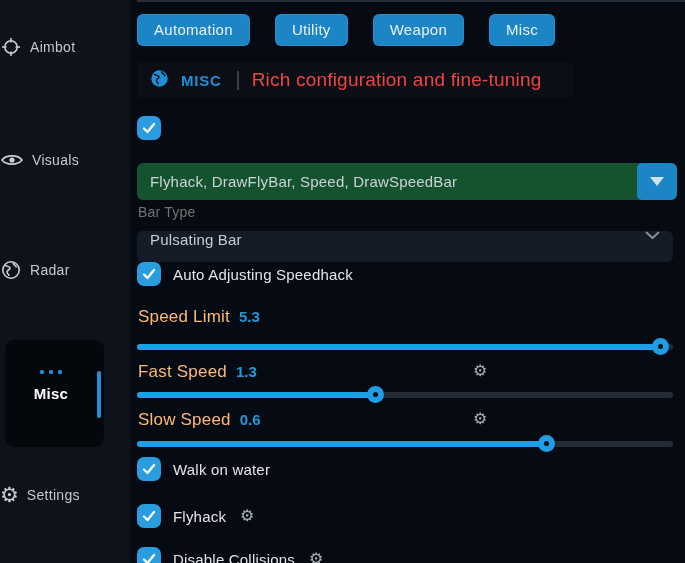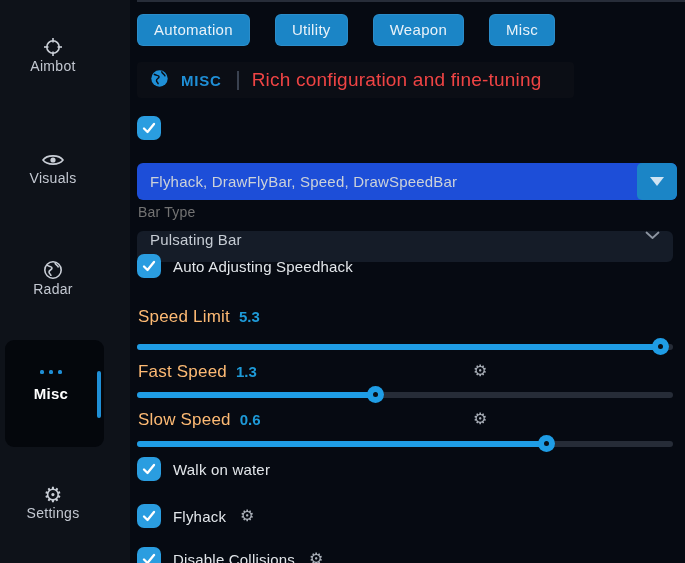--- a/index.html
+++ b/index.html
@@ -2,21 +2,21 @@
 <html><head>
 <meta charset="utf-8">
 <style>
   * { margin:0; padding:0; box-sizing:border-box; }
   html,body { background:#060a12; }
   body { font-family:"Liberation Sans", sans-serif; }
   .app { position:relative; width:685px; height:563px; background:#060a12; overflow:hidden; }
 
   
   .sidebar { position:absolute; left:0; top:0; width:130px; height:563px; background:#0e1219; }
-  .side-item { position:absolute; left:0; width:106px; display:flex; flex-direction:column; align-items:center; gap:0; cursor:default; }
+  .side-item { position:absolute; left:0; width:106px; display:flex; flex-direction:row; align-items:center; gap:8px; cursor:default; }
   .side-item svg { display:block; }
   .side-label { font-size:14px; color:#c3c8d1; letter-spacing:.3px; }
   .side-tile { position:absolute; left:5px; top:340px; width:99px; height:107px; background:#04070c; border-radius:9px; }
   .tile-inner { position:absolute; left:0; top:30px; width:92px; display:flex; flex-direction:column; align-items:center; gap:11px; }
   .dots { display:flex; gap:5px; }
   .dots i { width:4px; height:4px; border-radius:1.5px; background:#1f8fd6; display:block; }
   .tile-label { font-size:15px; font-weight:bold; color:#ffffff; letter-spacing:.3px; }
   .tile-bar { position:absolute; right:3px; top:31px; width:4px; height:47px; border-radius:2px; background:#1f8fd6; }
 
   
@@ -31,21 +31,21 @@
                display:flex; align-items:center; padding-left:13px; }
   .header-title { font-size:15px; font-weight:bold; color:#1f8fd6; letter-spacing:.8px; margin-left:12px; }
   .vsep { width:2px; height:19px; background:#3a4250; margin:0 13px 0 15px; }
   .header-sub { font-size:19px; color:#ef4444; letter-spacing:.2px; }
 
   .check-row { position:absolute; left:0; display:flex; align-items:center; gap:12px; }
   .checkbox { width:24px; height:24px; border-radius:7px; background:#2a9de0; display:flex; align-items:center; justify-content:center; cursor:pointer; flex:0 0 auto; }
   .check-label { font-size:15px; color:#e2e6ea; letter-spacing:.2px; }
   .inline-gear { font-size:16px; color:#aab0b9; margin-left:2px; line-height:1; }
 
-  .multiselect { position:absolute; left:0; top:163px; width:540px; height:37px; background:#1d4ed8; border-radius:6px; display:flex; overflow:hidden; cursor:pointer; }
+  .multiselect { position:absolute; left:0; top:163px; width:540px; height:37px; background:#14532d; border-radius:6px; display:flex; overflow:hidden; cursor:pointer; }
   .ms-text { flex:1; line-height:37px; padding-left:13px; font-size:15px; color:#ccd2d9; letter-spacing:.2px; white-space:nowrap; }
   .ms-btn { width:40px; background:#1b85c6; display:flex; align-items:center; justify-content:center; border-radius:5px; }
   .tri-down { width:0; height:0; border-left:7px solid transparent; border-right:7px solid transparent; border-top:9px solid #cfe4f3; }
 
   .field-label { position:absolute; left:1px; top:204px; font-size:14px; color:#737373; letter-spacing:.2px; }
 
   .select { position:absolute; left:0; top:231px; width:536px; height:31px; background:#151c28; border-radius:6px;
             display:flex; cursor:pointer; }
   .select-text { flex:1; padding-left:13px; font-size:15px; color:#c6ccd4; letter-spacing:.2px; }
   .select-chevron { margin-right:13px; display:flex; }
@@ -165,21 +165,21 @@
     <div class="field-label">Bar Type</div>
     <div class="select">
       <span class="select-text">Pulsating Bar</span>
       <span class="select-chevron">
         <svg width="15" height="9" viewBox="0 0 15 9">
             <polyline points="1.5,1.5 7.5,7 13.5,1.5" fill="none" stroke="#8d95a1" stroke-width="1.8" stroke-linecap="round" stroke-linejoin="round"></polyline>
           </svg>
       </span>
     </div>
 
-    <div class="check-row" style="top:254px">
+    <div class="check-row" style="top:262px">
       <span class="checkbox">
         <svg width="14" height="12" viewBox="0 0 14 12">
             <polyline points="2,6.5 5.5,10 12,2" fill="none" stroke="#ffffff" stroke-width="2.3" stroke-linecap="round" stroke-linejoin="round"></polyline>
           </svg>
       </span>
       <span class="check-label">Auto Adjusting Speedhack</span>
     </div>
 
     <div class="slider-caption" style="top:307px">
       <span class="slider-name">Speed Limit</span>

